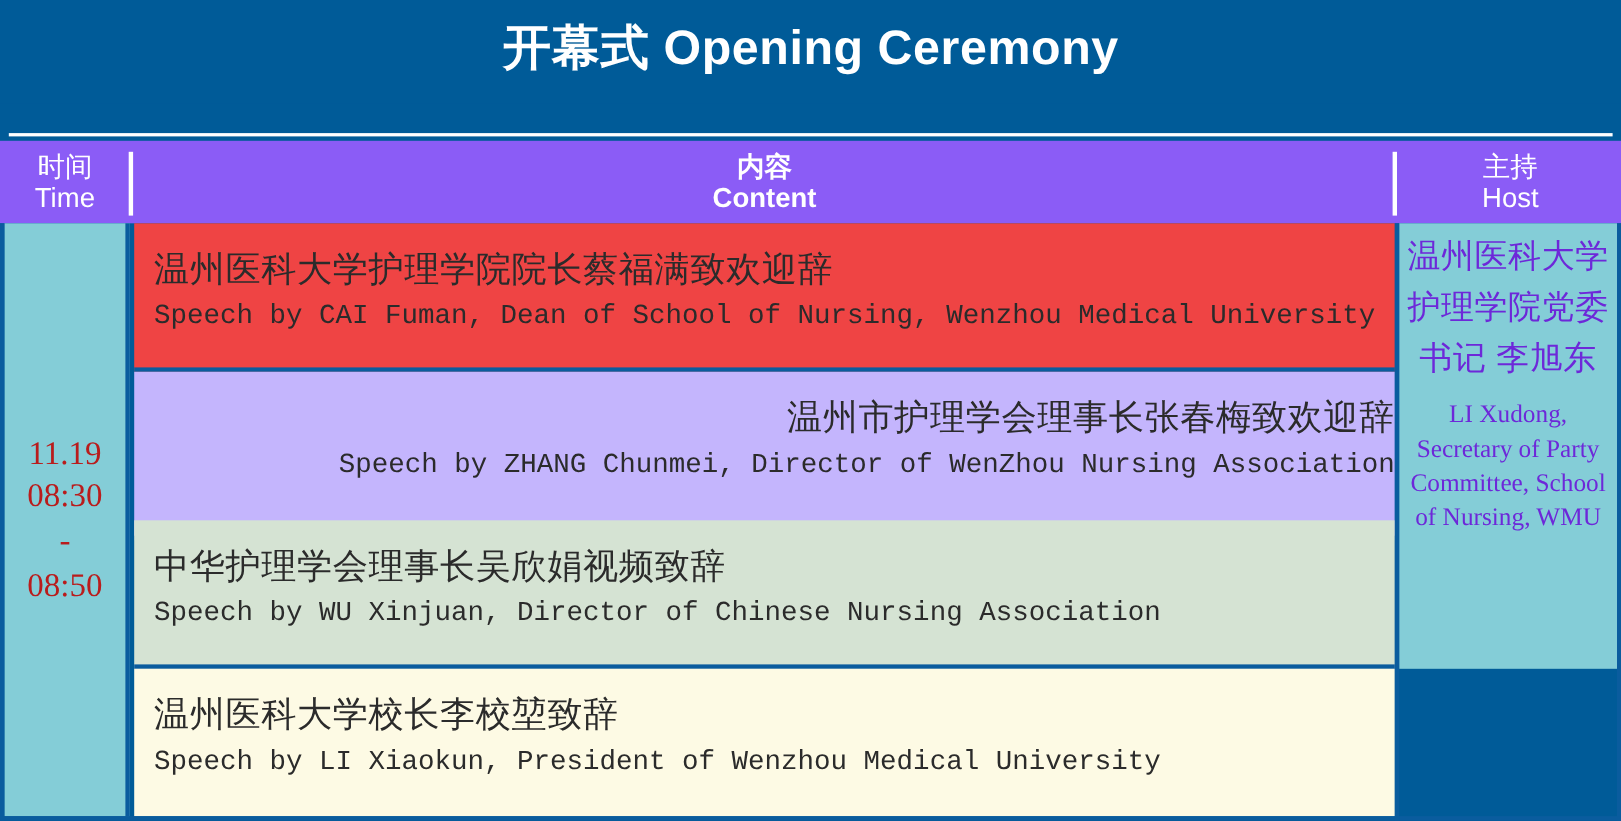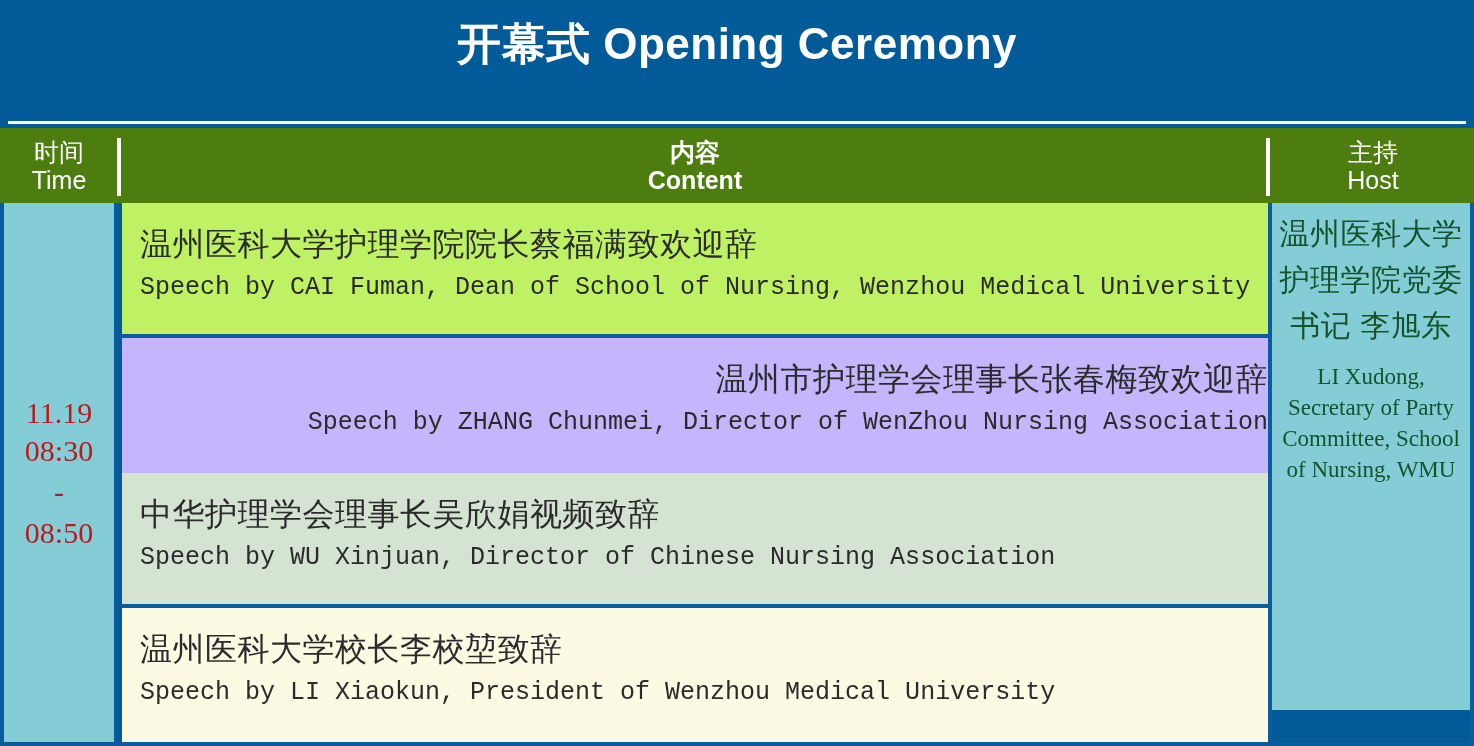--- a/index.html
+++ b/index.html
@@ -64,21 +64,21 @@
     background: #ffffff;
   }
 
   
   .colhead {
     position: absolute;
     left: 0;
     top: 128px;
     width: 1474px;
     height: 75px;
-    background: #4d7c0f;
+    background: #8b5cf6;
   }
   .colhead-cell {
     position: absolute;
     top: 0;
     height: 75px;
     color: #ffffff;
     display: flex;
     flex-direction: column;
     align-items: center;
     justify-content: center;
@@ -133,26 +133,26 @@
     line-height: 38px;
   }
   .time-inner .dash { display: block; line-height: 44px; }
 
   
   .host-col {
     position: absolute;
     left: 1272px;
     top: 0;
     width: 198px;
-    height: 507px;
+    height: 405px;
     background: #84cdd7;
     box-sizing: border-box;
     padding: 8px 6px 0 6px;
     text-align: center;
-    color: #14532d;
+    color: #6d28d9;
   }
   .host-cn {
     font-size: 30px;
     line-height: 46px;
     letter-spacing: 0.5px;
   }
   .host-en {
     font-family: "Liberation Serif", serif;
     font-size: 23px;
     line-height: 31px;
@@ -170,21 +170,21 @@
   .row {
     position: absolute;
     left: 0;
     width: 1146px;
     box-sizing: border-box;
     padding: 20px 0 0 18px;
     border-bottom: 4px solid #0a5c9e;
     overflow: hidden;
   }
   .row:last-child { border-bottom: none; }
-  .row-0 { top: 0;   height: 135px; background: #bef264; }
+  .row-0 { top: 0;   height: 135px; background: #ef4444; }
   .row-1 { top: 135px; height: 153px; background: #c4b5fd; text-align: right; }
   .row-2 { top: 270px; height: 135px; background: #d5e3d3; }
   .row-3 { top: 405px; height: 134px; background: #fdfae4; }
 
   .row .cn {
     color: #2b2b2b;
     font-size: 32px;
     line-height: 42px;
     letter-spacing: 0.5px;
     white-space: nowrap;

